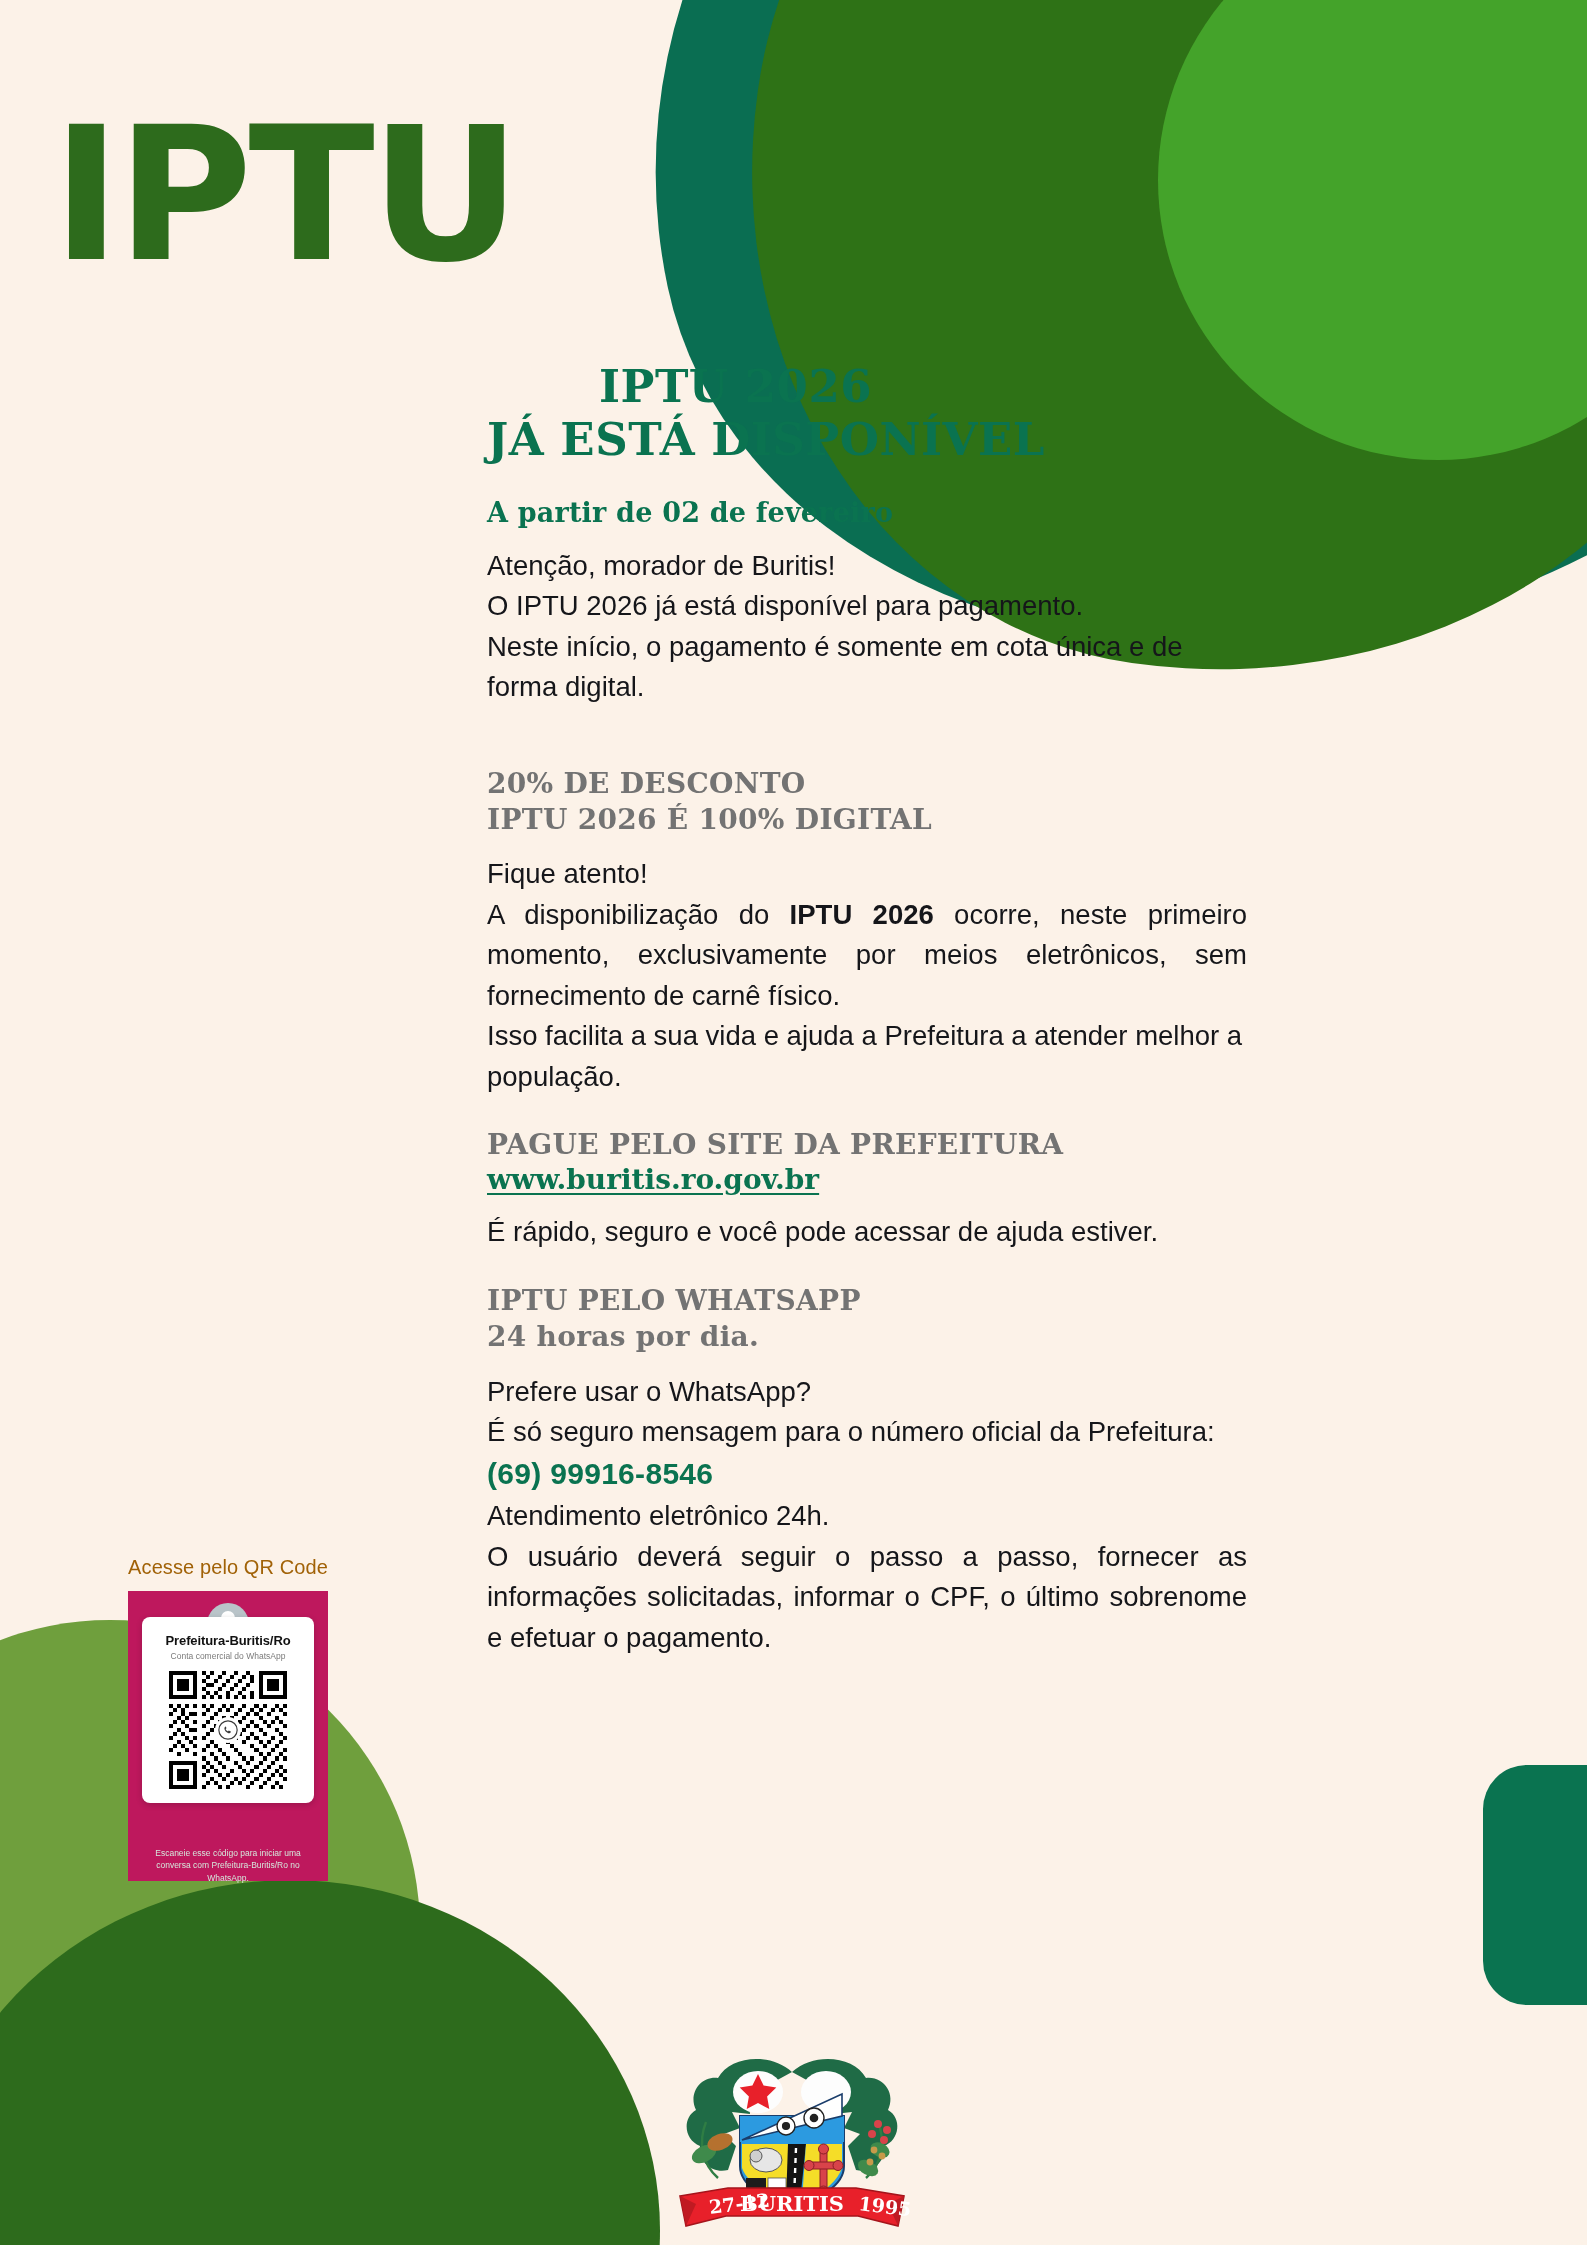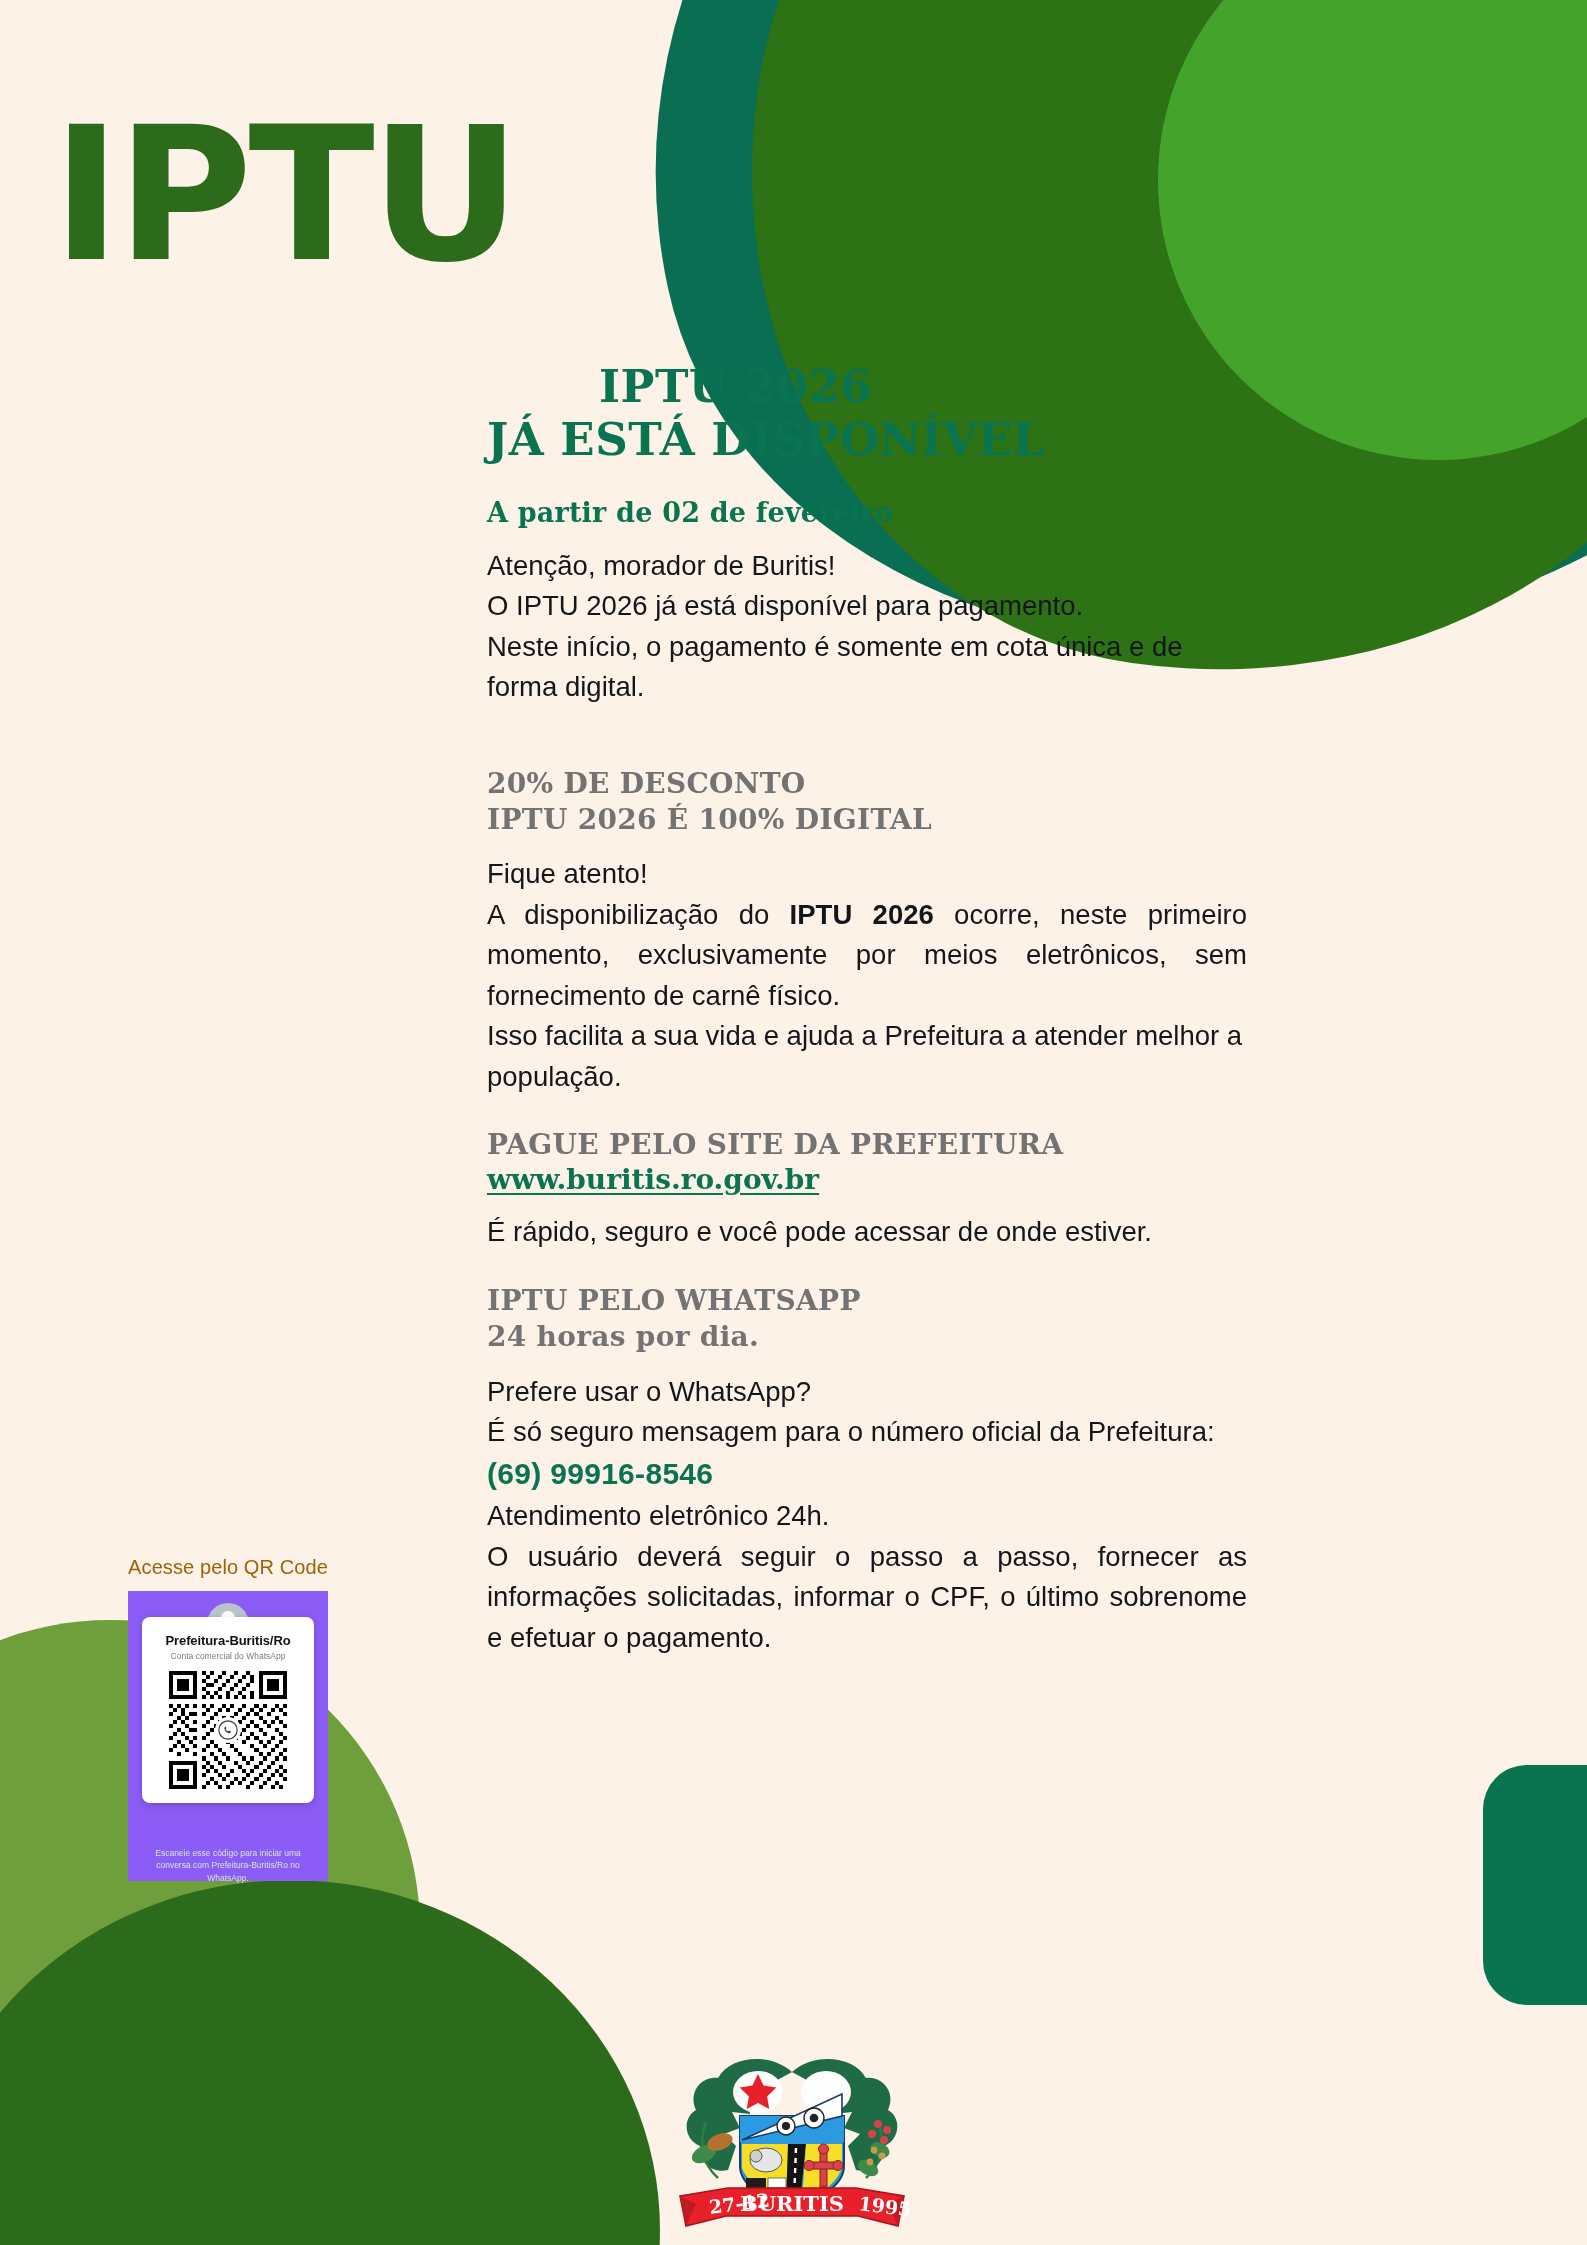--- a/index.html
+++ b/index.html
@@ -111,21 +111,21 @@
   }
 
   
   .qr-wrap{position:absolute;left:118px;top:1556px;width:220px;}
   .qr-caption{
     text-align:center;font-size:20px;color:#a16207;
     margin-bottom:12px;letter-spacing:0.1px;
   }
   .qr-card{
     position:relative;width:200px;margin:0 auto;
-    background:#8b5cf6;padding:26px 14px 0 14px;
+    background:#be185d;padding:26px 14px 0 14px;
     box-sizing:border-box;height:290px;
   }
   .qr-avatar{
     position:absolute;left:50%;top:12px;transform:translateX(-50%);
     width:42px;height:42px;border-radius:50%;
     background:#b9c4c9;overflow:hidden;z-index:1;
   }
   .qr-avatar .head{
     position:absolute;left:50%;top:8px;transform:translateX(-50%);
     width:14px;height:14px;border-radius:50%;background:#ffffff;
@@ -193,21 +193,21 @@
 
     <p class="body-p">Fique atento!</p>
     <p class="body-p justify"><span>A disponibilização do </span><b>IPTU 2026</b><span> ocorre, neste primeiro momento, exclusivamente por meios eletrônicos, sem fornecimento de carnê físico.</span></p>
     <p class="body-p">Isso facilita a sua vida e ajuda a Prefeitura a atender melhor a população.</p>
 
     <div class="gap-md"></div>
 
     <div class="sec-head">PAGUE PELO SITE DA PREFEITURA</div>
     <a class="link" href="#">www.buritis.ro.gov.br</a>
     <div class="gap-sm"></div>
-    <p class="body-p">É rápido, seguro e você pode acessar de onde estiver.</p>
+    <p class="body-p">É rápido, seguro e você pode acessar de ajuda estiver.</p>
 
     <div class="gap-md"></div>
 
     <div class="sec-head">IPTU PELO WHATSAPP</div>
     <div class="sec-head small">24 horas por dia.</div>
     <div class="gap-sm"></div>
 
     <p class="body-p">Prefere usar o WhatsApp?</p>
     <p class="body-p justify">É só seguro mensagem para o número oficial da Prefeitura:</p>
     <p class="body-p phone">(69) 99916-8546</p>

